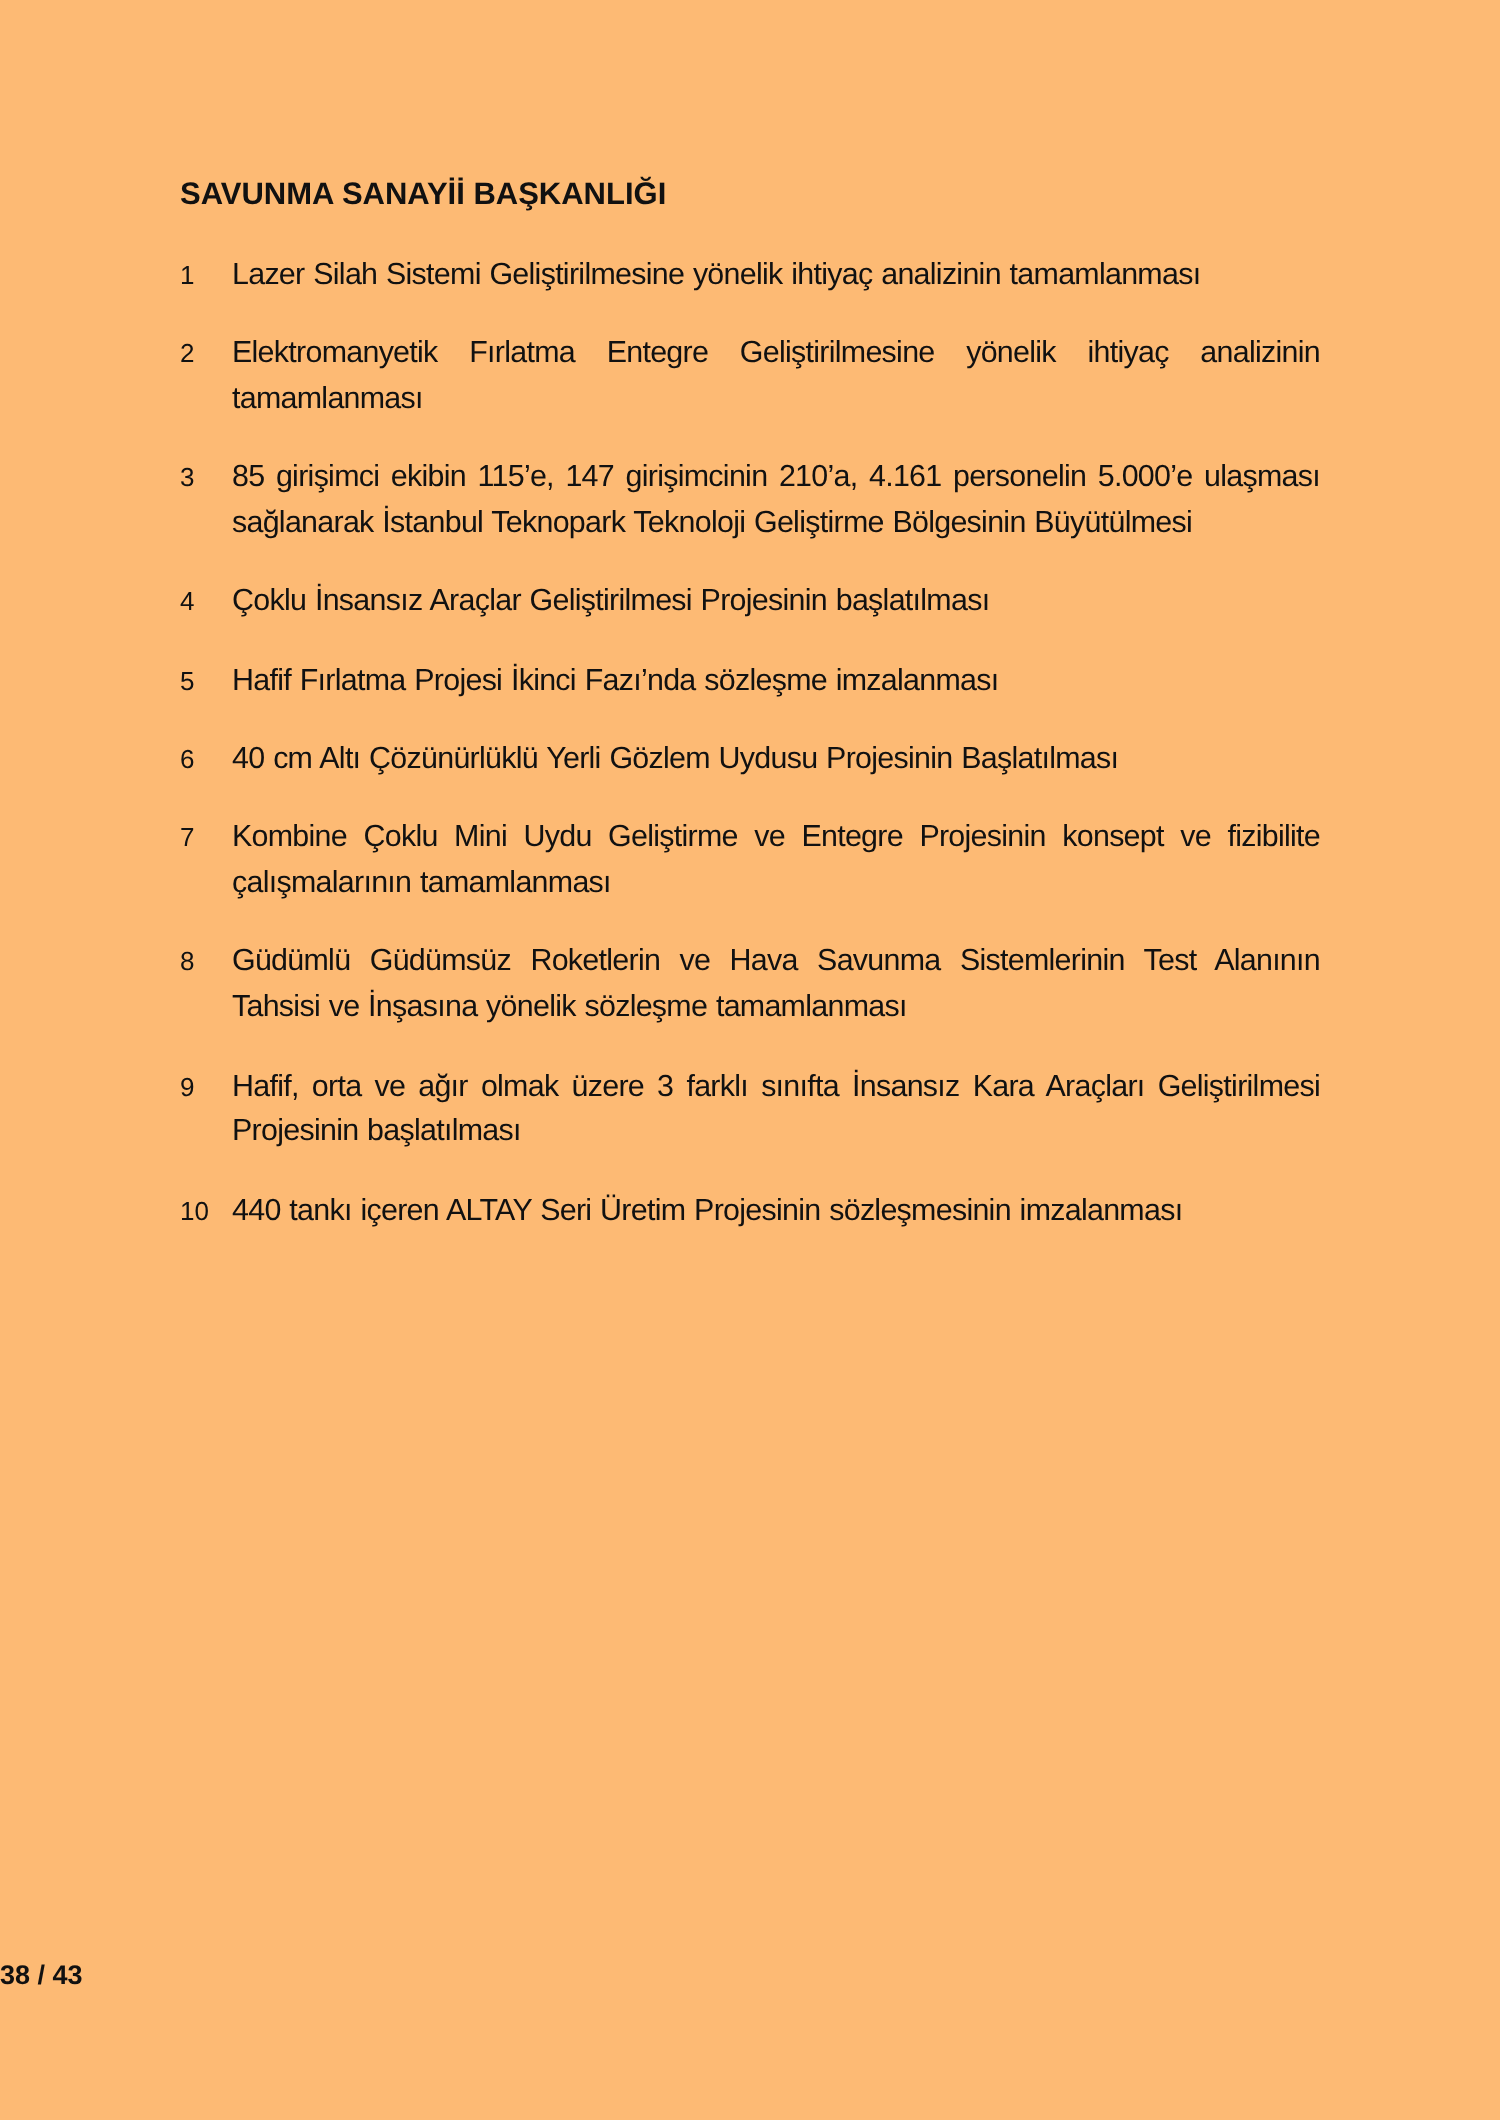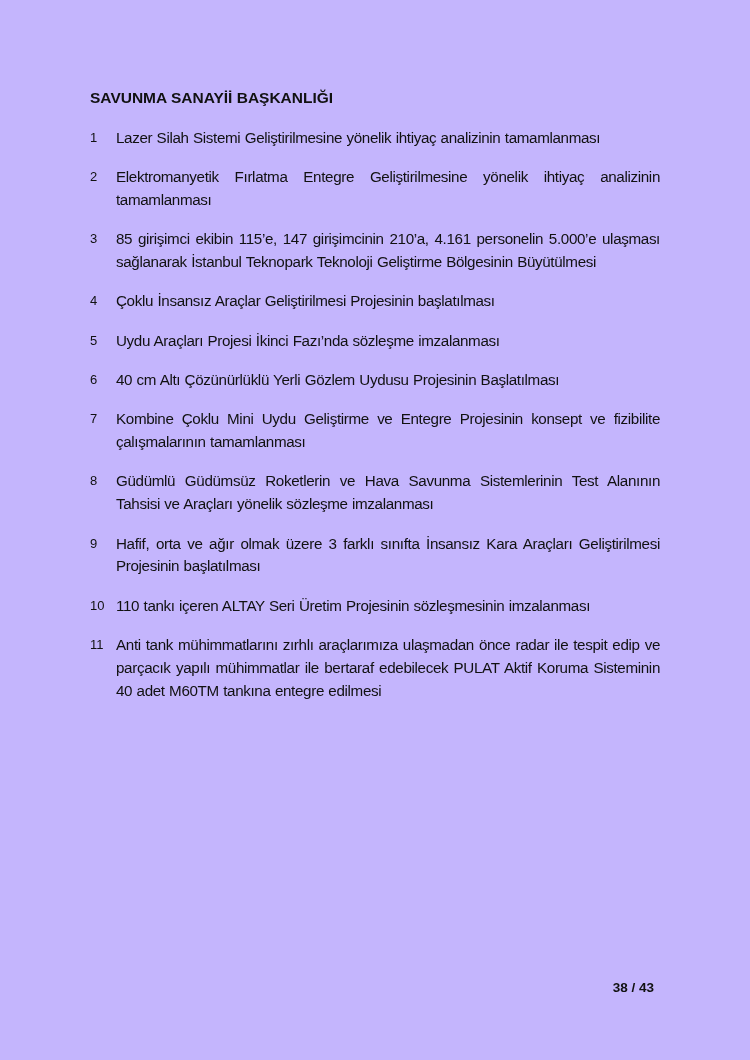--- a/index.html
+++ b/index.html
@@ -13,21 +13,21 @@
       position: relative;
       overflow: hidden;
       font-family: "Liberation Sans", "DejaVu Sans", sans-serif;
       color: #111111;
     }
     .page {
       position: absolute;
       left: 0; top: 0;
       width: 750px;
       height: 1060px;
-      background: #c4b5fd;
+      background: #fdba74;
     }
     .heading {
       position: absolute;
       left: 90px;
       top: 89px;
       font-size: 15.5px;
       font-weight: bold;
       letter-spacing: 0px;
       white-space: nowrap;
     }
@@ -59,21 +59,21 @@
       text-align: justify;
       text-align-last: left;
       letter-spacing: -0.35px;
       word-spacing: 0.5px;
     }
     .footer {
       position: absolute;
       left: 0;
       width: 654px;
       top: 980px;
-      text-align: right;
+      text-align: left;
       font-size: 13.5px;
       font-weight: bold;
     }
   </style>
 </head>
 <body>
 
 <div class="page">
 
   <div class="heading">SAVUNMA SANAYİİ BAŞKANLIĞI</div>
@@ -90,43 +90,39 @@
     <li class="item">
       <span class="num">3</span>
       <span class="text">85 girişimci ekibin 115’e, 147 girişimcinin 210’a, 4.161 personelin 5.000’e ulaşması sağlanarak İstanbul Teknopark Teknoloji Geliştirme Bölgesinin Büyütülmesi</span>
     </li>
     <li class="item">
       <span class="num">4</span>
       <span class="text">Çoklu İnsansız Araçlar Geliştirilmesi Projesinin başlatılması</span>
     </li>
     <li class="item">
       <span class="num">5</span>
-      <span class="text">Uydu Araçları Projesi İkinci Fazı’nda sözleşme imzalanması</span>
+      <span class="text">Hafif Fırlatma Projesi İkinci Fazı’nda sözleşme imzalanması</span>
     </li>
     <li class="item">
       <span class="num">6</span>
       <span class="text">40 cm Altı Çözünürlüklü Yerli Gözlem Uydusu Projesinin Başlatılması</span>
     </li>
     <li class="item">
       <span class="num">7</span>
       <span class="text">Kombine Çoklu Mini Uydu Geliştirme ve Entegre Projesinin konsept ve fizibilite çalışmalarının tamamlanması</span>
     </li>
     <li class="item">
       <span class="num">8</span>
-      <span class="text">Güdümlü Güdümsüz Roketlerin ve Hava Savunma Sistemlerinin Test Alanının Tahsisi ve Araçları yönelik sözleşme imzalanması</span>
+      <span class="text">Güdümlü Güdümsüz Roketlerin ve Hava Savunma Sistemlerinin Test Alanının Tahsisi ve İnşasına yönelik sözleşme tamamlanması</span>
     </li>
     <li class="item">
       <span class="num">9</span>
       <span class="text">Hafif, orta ve ağır olmak üzere 3 farklı sınıfta İnsansız Kara Araçları Geliştirilmesi Projesinin başlatılması</span>
     </li>
     <li class="item">
       <span class="num">10</span>
-      <span class="text">110 tankı içeren ALTAY Seri Üretim Projesinin sözleşmesinin imzalanması</span>
-    </li>
-    <li class="item">
-      <span class="num">11</span>
-      <span class="text">Anti tank mühimmatlarını zırhlı araçlarımıza ulaşmadan önce radar ile tespit edip ve parçacık yapılı mühimmatlar ile bertaraf edebilecek PULAT Aktif Koruma Sisteminin 40 adet M60TM tankına entegre edilmesi</span>
+      <span class="text">440 tankı içeren ALTAY Seri Üretim Projesinin sözleşmesinin imzalanması</span>
     </li>
   </ol>
 
   <div class="footer">38 / 43</div>
 
 </div>
 
 </body></html>

